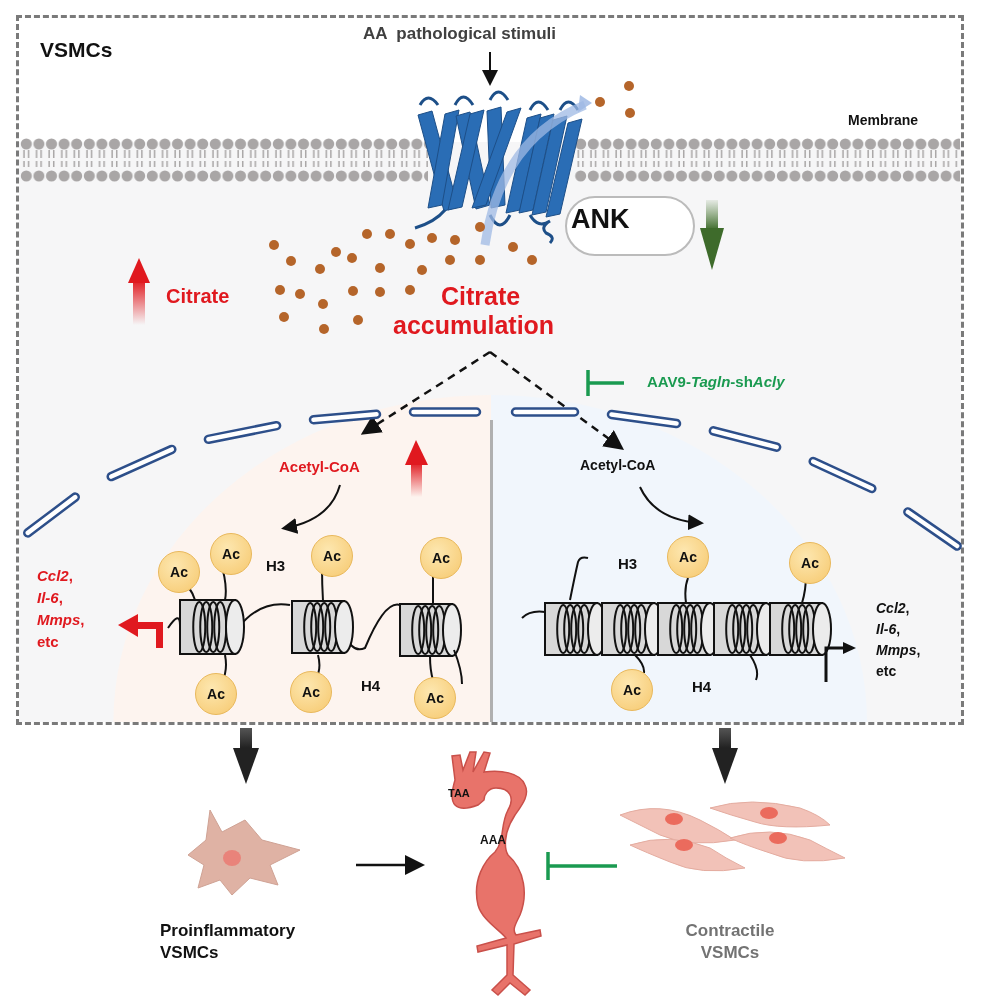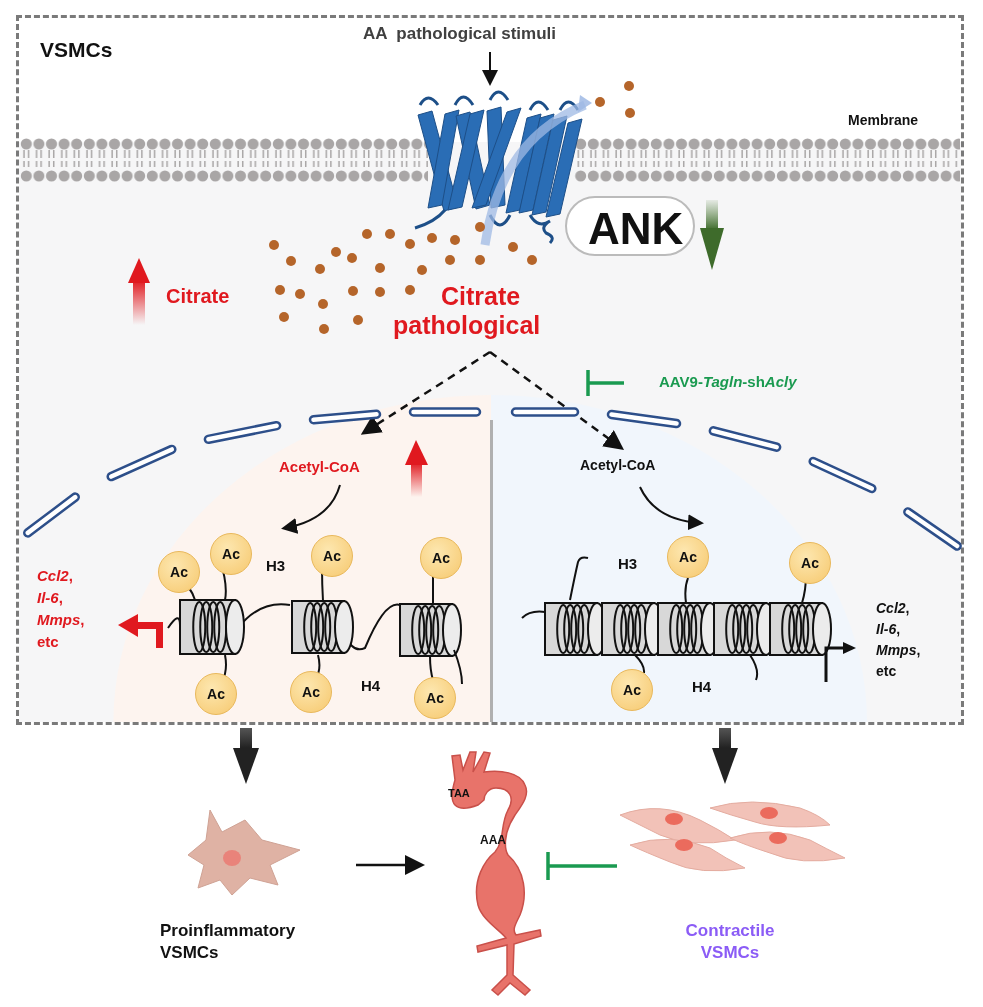--- a/index.html
+++ b/index.html
@@ -262,26 +262,26 @@
     <ellipse cx="674" cy="819" rx="9" ry="6" fill="#eb6b5d" stroke="none"></ellipse>
     <ellipse cx="769" cy="813" rx="9" ry="6" fill="#eb6b5d" stroke="none"></ellipse>
     <ellipse cx="684" cy="845" rx="9" ry="6" fill="#eb6b5d" stroke="none"></ellipse>
     <ellipse cx="778" cy="838" rx="9" ry="6" fill="#eb6b5d" stroke="none"></ellipse>
   </g>
 </svg>
 
 <div class="txt" style="left:40px;top:38px;font-size:21px;color:#111;">VSMCs</div>
 <div class="txt" style="left:363px;top:24px;font-size:17px;color:#404040;white-space:pre;">AA  pathological stimuli</div>
 <div class="txt" style="left:848px;top:112px;font-size:14px;color:#111;text-align:right;">Membrane</div>
-<div class="txt" style="left:588px;top:204px;font-size:44px;color:#111;">ANK</div>
+<div class="txt" style="left:571px;top:204px;font-size:27px;color:#111;">ANK</div>
 <div class="txt" style="left:166px;top:285px;font-size:20px;color:#e0191f;">Citrate</div>
 <div class="txt" style="left:441px;top:282px;font-size:25px;color:#e0191f;">Citrate</div>
-<div class="txt" style="left:393px;top:311px;font-size:25px;color:#e0191f;">pathological</div>
-
-<div class="txt" style="left:647px;top:373px;font-size:15px;color:#1a9a50;margin-left:12px;">
+<div class="txt" style="left:393px;top:311px;font-size:25px;color:#e0191f;">accumulation</div>
+
+<div class="txt" style="left:647px;top:373px;font-size:15px;color:#1a9a50;">
   <span>AAV9-</span><i>Tagln</i><span>-sh</span><i>Acly</i>
 </div>
 
 <div class="txt" style="left:279px;top:458px;font-size:15px;color:#e0191f;">Acetyl-CoA</div>
 <div class="txt" style="left:266px;top:557px;font-size:15px;color:#111;">H3</div>
 <div class="txt" style="left:361px;top:677px;font-size:15px;color:#111;">H4</div>
 <div class="abs" style="left:37px;top:565px;font-size:15px;font-weight:bold;color:#e0191f;line-height:22px;">
   <div><i>Ccl2</i>,</div>
   <div><i>Il-6</i>,</div>
   <div><i>Mmps</i>,</div>
@@ -308,18 +308,18 @@
     <div style="position: absolute; left: 414px; top: 677px; width: 42px; height: 42px; border-radius: 50%; background: radial-gradient(circle at 40% 35%, rgb(253, 231, 176), rgb(246, 200, 110)); border: 1px solid rgb(233, 184, 90); display: flex; align-items: center; justify-content: center; font-weight: bold; font-size: 14px; color: rgb(17, 17, 17); font-family: &quot;Liberation Sans&quot;, sans-serif; box-sizing: border-box;">Ac</div>
     <div style="position: absolute; left: 667px; top: 536px; width: 42px; height: 42px; border-radius: 50%; background: radial-gradient(circle at 40% 35%, rgb(253, 231, 176), rgb(246, 200, 110)); border: 1px solid rgb(233, 184, 90); display: flex; align-items: center; justify-content: center; font-weight: bold; font-size: 14px; color: rgb(17, 17, 17); font-family: &quot;Liberation Sans&quot;, sans-serif; box-sizing: border-box;">Ac</div>
     <div style="position: absolute; left: 789px; top: 542px; width: 42px; height: 42px; border-radius: 50%; background: radial-gradient(circle at 40% 35%, rgb(253, 231, 176), rgb(246, 200, 110)); border: 1px solid rgb(233, 184, 90); display: flex; align-items: center; justify-content: center; font-weight: bold; font-size: 14px; color: rgb(17, 17, 17); font-family: &quot;Liberation Sans&quot;, sans-serif; box-sizing: border-box;">Ac</div>
     <div style="position: absolute; left: 611px; top: 669px; width: 42px; height: 42px; border-radius: 50%; background: radial-gradient(circle at 40% 35%, rgb(253, 231, 176), rgb(246, 200, 110)); border: 1px solid rgb(233, 184, 90); display: flex; align-items: center; justify-content: center; font-weight: bold; font-size: 14px; color: rgb(17, 17, 17); font-family: &quot;Liberation Sans&quot;, sans-serif; box-sizing: border-box;">Ac</div>
   </div>
 
 <div class="abs" style="left:160px;top:920px;width:170px;text-align:left;font-size:17px;font-weight:bold;color:#111;line-height:22px;">
   <div>Proinflammatory</div>
   <div>VSMCs</div>
 </div>
-<div class="abs" style="left:660px;top:920px;width:140px;text-align:center;font-size:17px;font-weight:bold;color:#8b5cf6;line-height:22px;">
+<div class="abs" style="left:660px;top:920px;width:140px;text-align:center;font-size:17px;font-weight:bold;color:#737373;line-height:22px;">
   <div>Contractile</div>
   <div>VSMCs</div>
 </div>
 <div class="txt" style="left:448px;top:787px;font-size:11px;color:#111;">TAA</div>
 <div class="txt" style="left:480px;top:833px;font-size:12px;color:#111;">AAA</div>
 
 </body></html>

